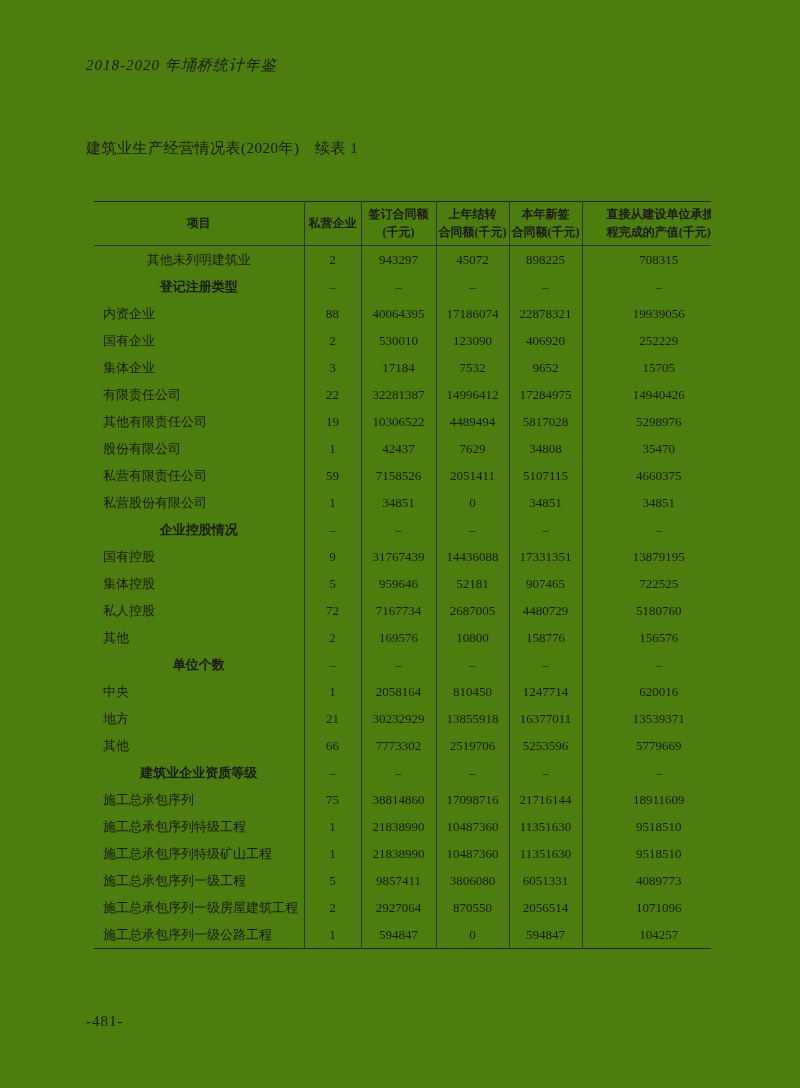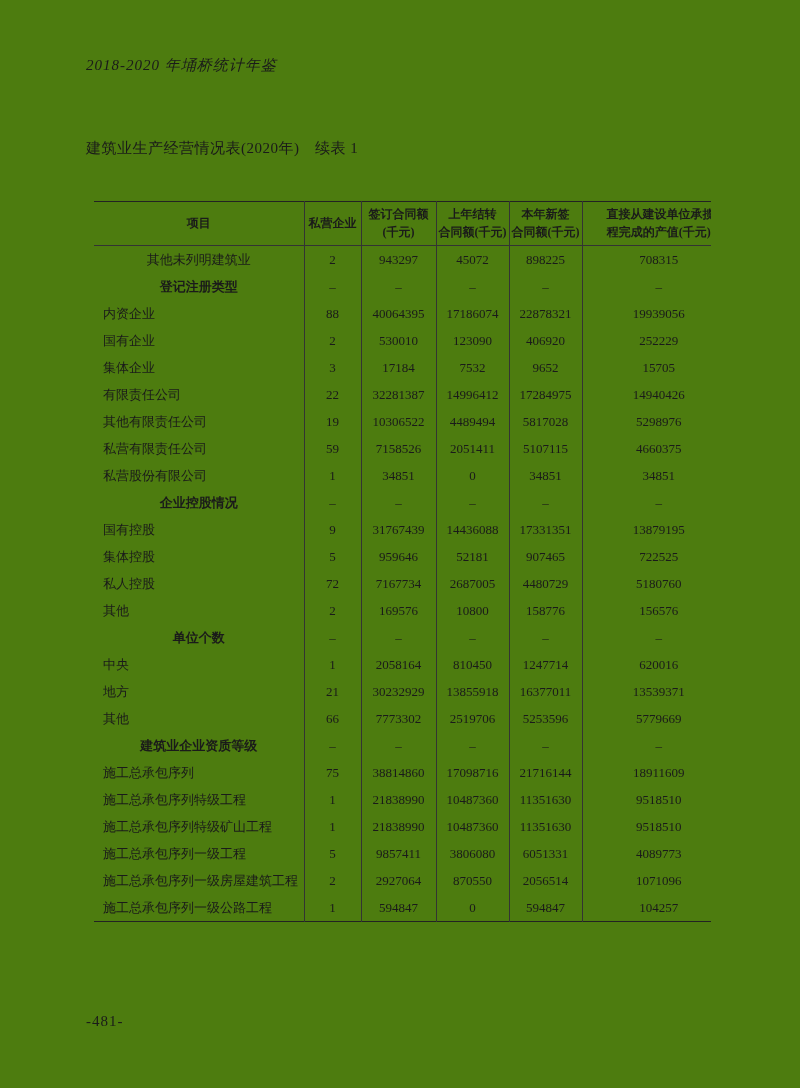--- a/index.html
+++ b/index.html
@@ -148,20 +148,28 @@
         </tr>
         <tr>
           <td class="item">其他有限责任公司</td>
           <td>19</td>
           <td>10306522</td>
           <td>4489494</td>
           <td>5817028</td>
           <td>5298976</td>
         </tr>
         <tr>
+          <td class="item">股份有限公司</td>
+          <td>1</td>
+          <td>42437</td>
+          <td>7629</td>
+          <td>34808</td>
+          <td>35470</td>
+        </tr>
+        <tr>
           <td class="item">私营有限责任公司</td>
           <td>59</td>
           <td>7158526</td>
           <td>2051411</td>
           <td>5107115</td>
           <td>4660375</td>
         </tr>
         <tr>
           <td class="item">私营股份有限公司</td>
           <td>1</td>

